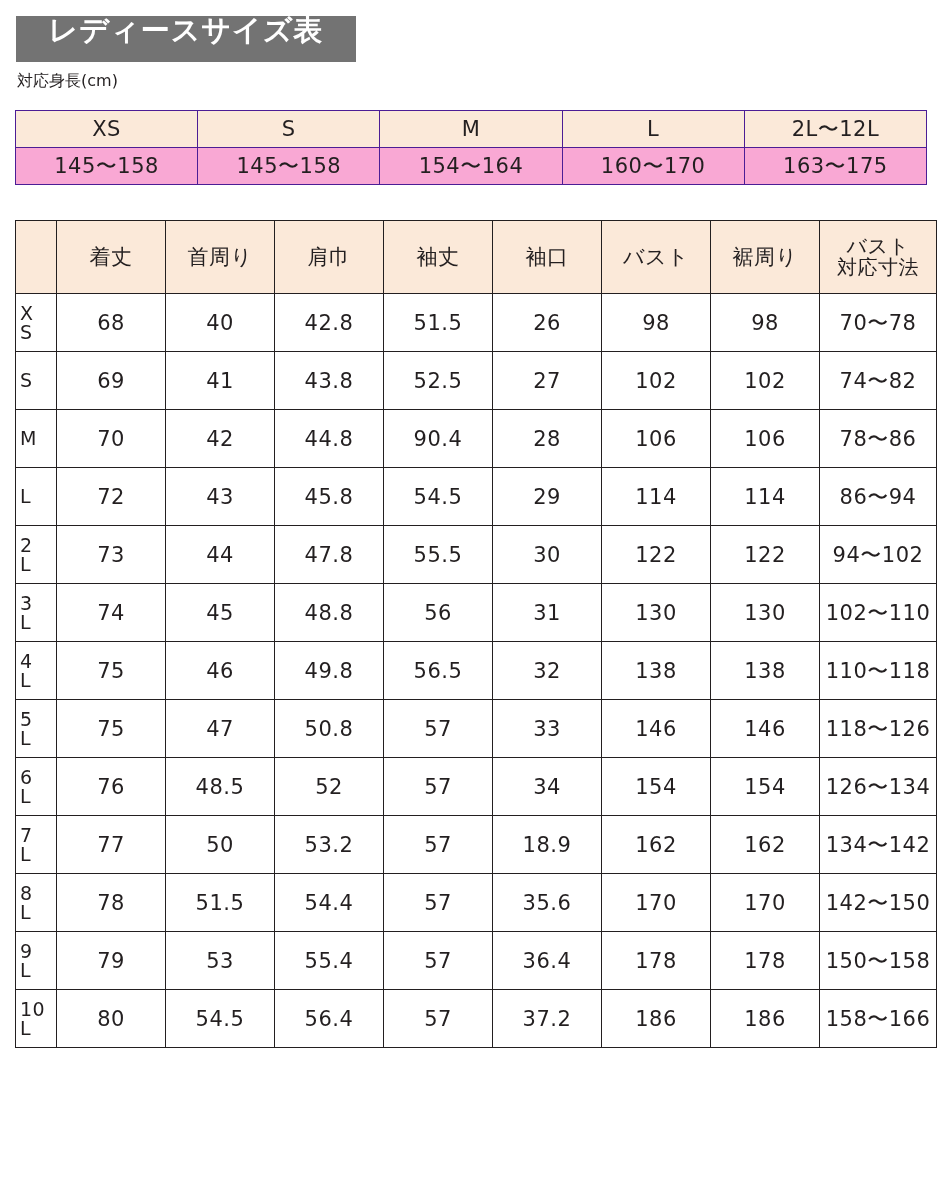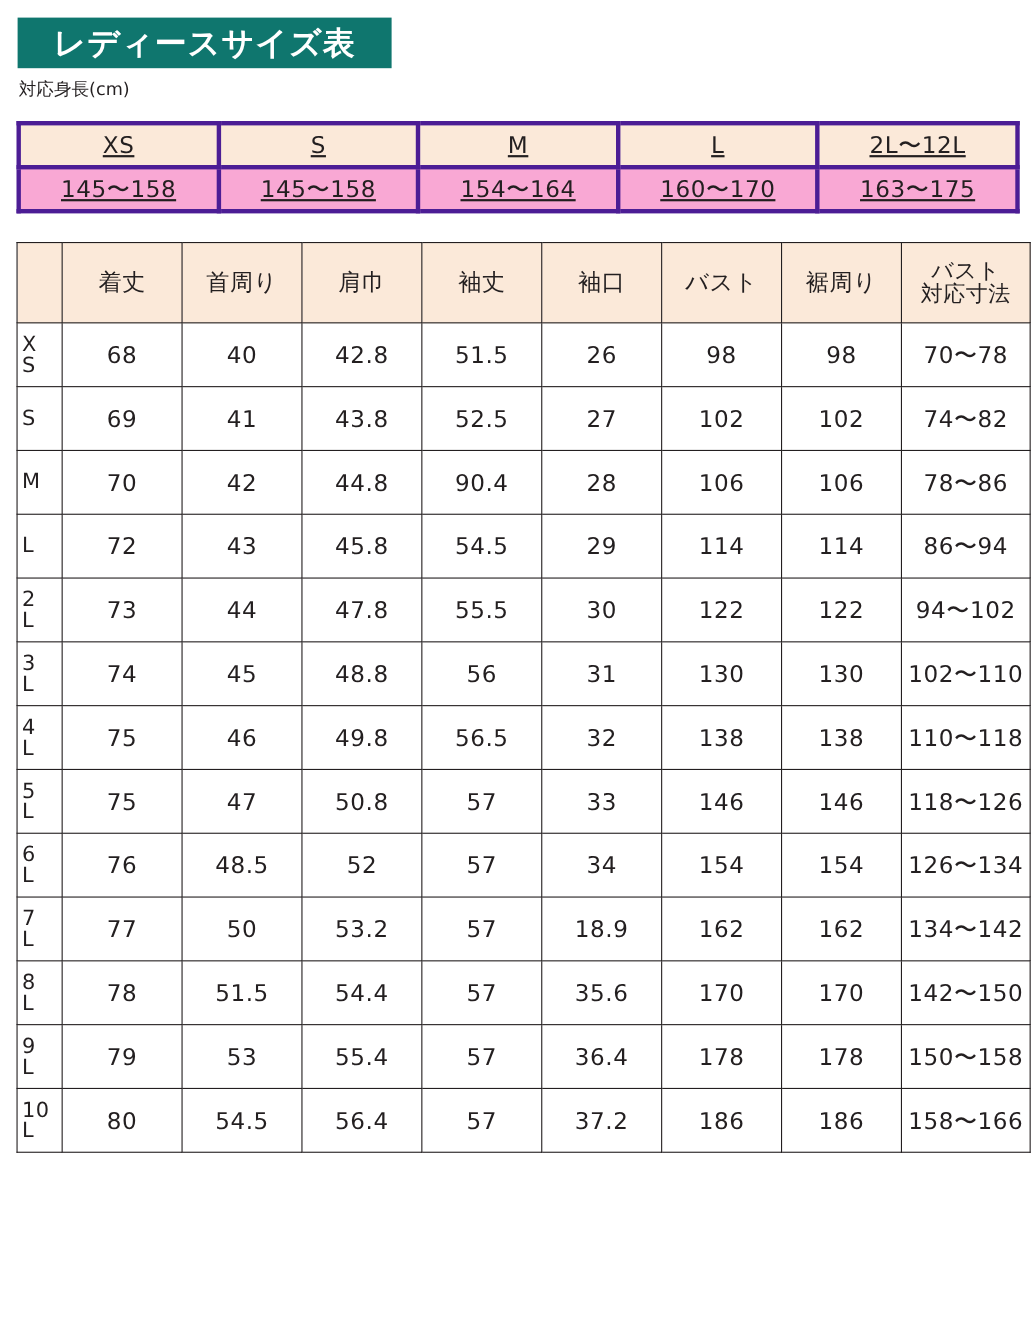--- a/index.html
+++ b/index.html
@@ -22,23 +22,22 @@
     padding: 0;
   }
 
   
   .title-banner {
     position: absolute;
     left: 16px;
     top: 16px;
     width: 340px;
     height: 46px;
-    background: #0f766e;
+    background: #737373;
     display: flex;
-    align-items: center;
     justify-content: center;
   }
   .title-banner .title-text {
     color: #ffffff;
     font-size: 29px;
     font-weight: bold;
     letter-spacing: 1px;
     line-height: 1;
   }
 
@@ -57,28 +56,27 @@
   .height-table {
     position: absolute;
     left: 15px;
     top: 110px;
     width: 912px;
     border-collapse: collapse;
     table-layout: fixed;
   }
   .height-table th,
   .height-table td {
-    border: 4px solid #4c1d95;
+    border: 1px solid #4c1d95;
     text-align: center;
     font-size: 21px;
     height: 36px;
     padding: 0;
     font-weight: normal;
     letter-spacing: 0.5px;
-    text-decoration: underline;
   }
   .height-table th {
     background: #fbe9d9;
     font-weight: normal;
   }
   .height-table td {
     background: #f9a8d4;
   }
 
   

